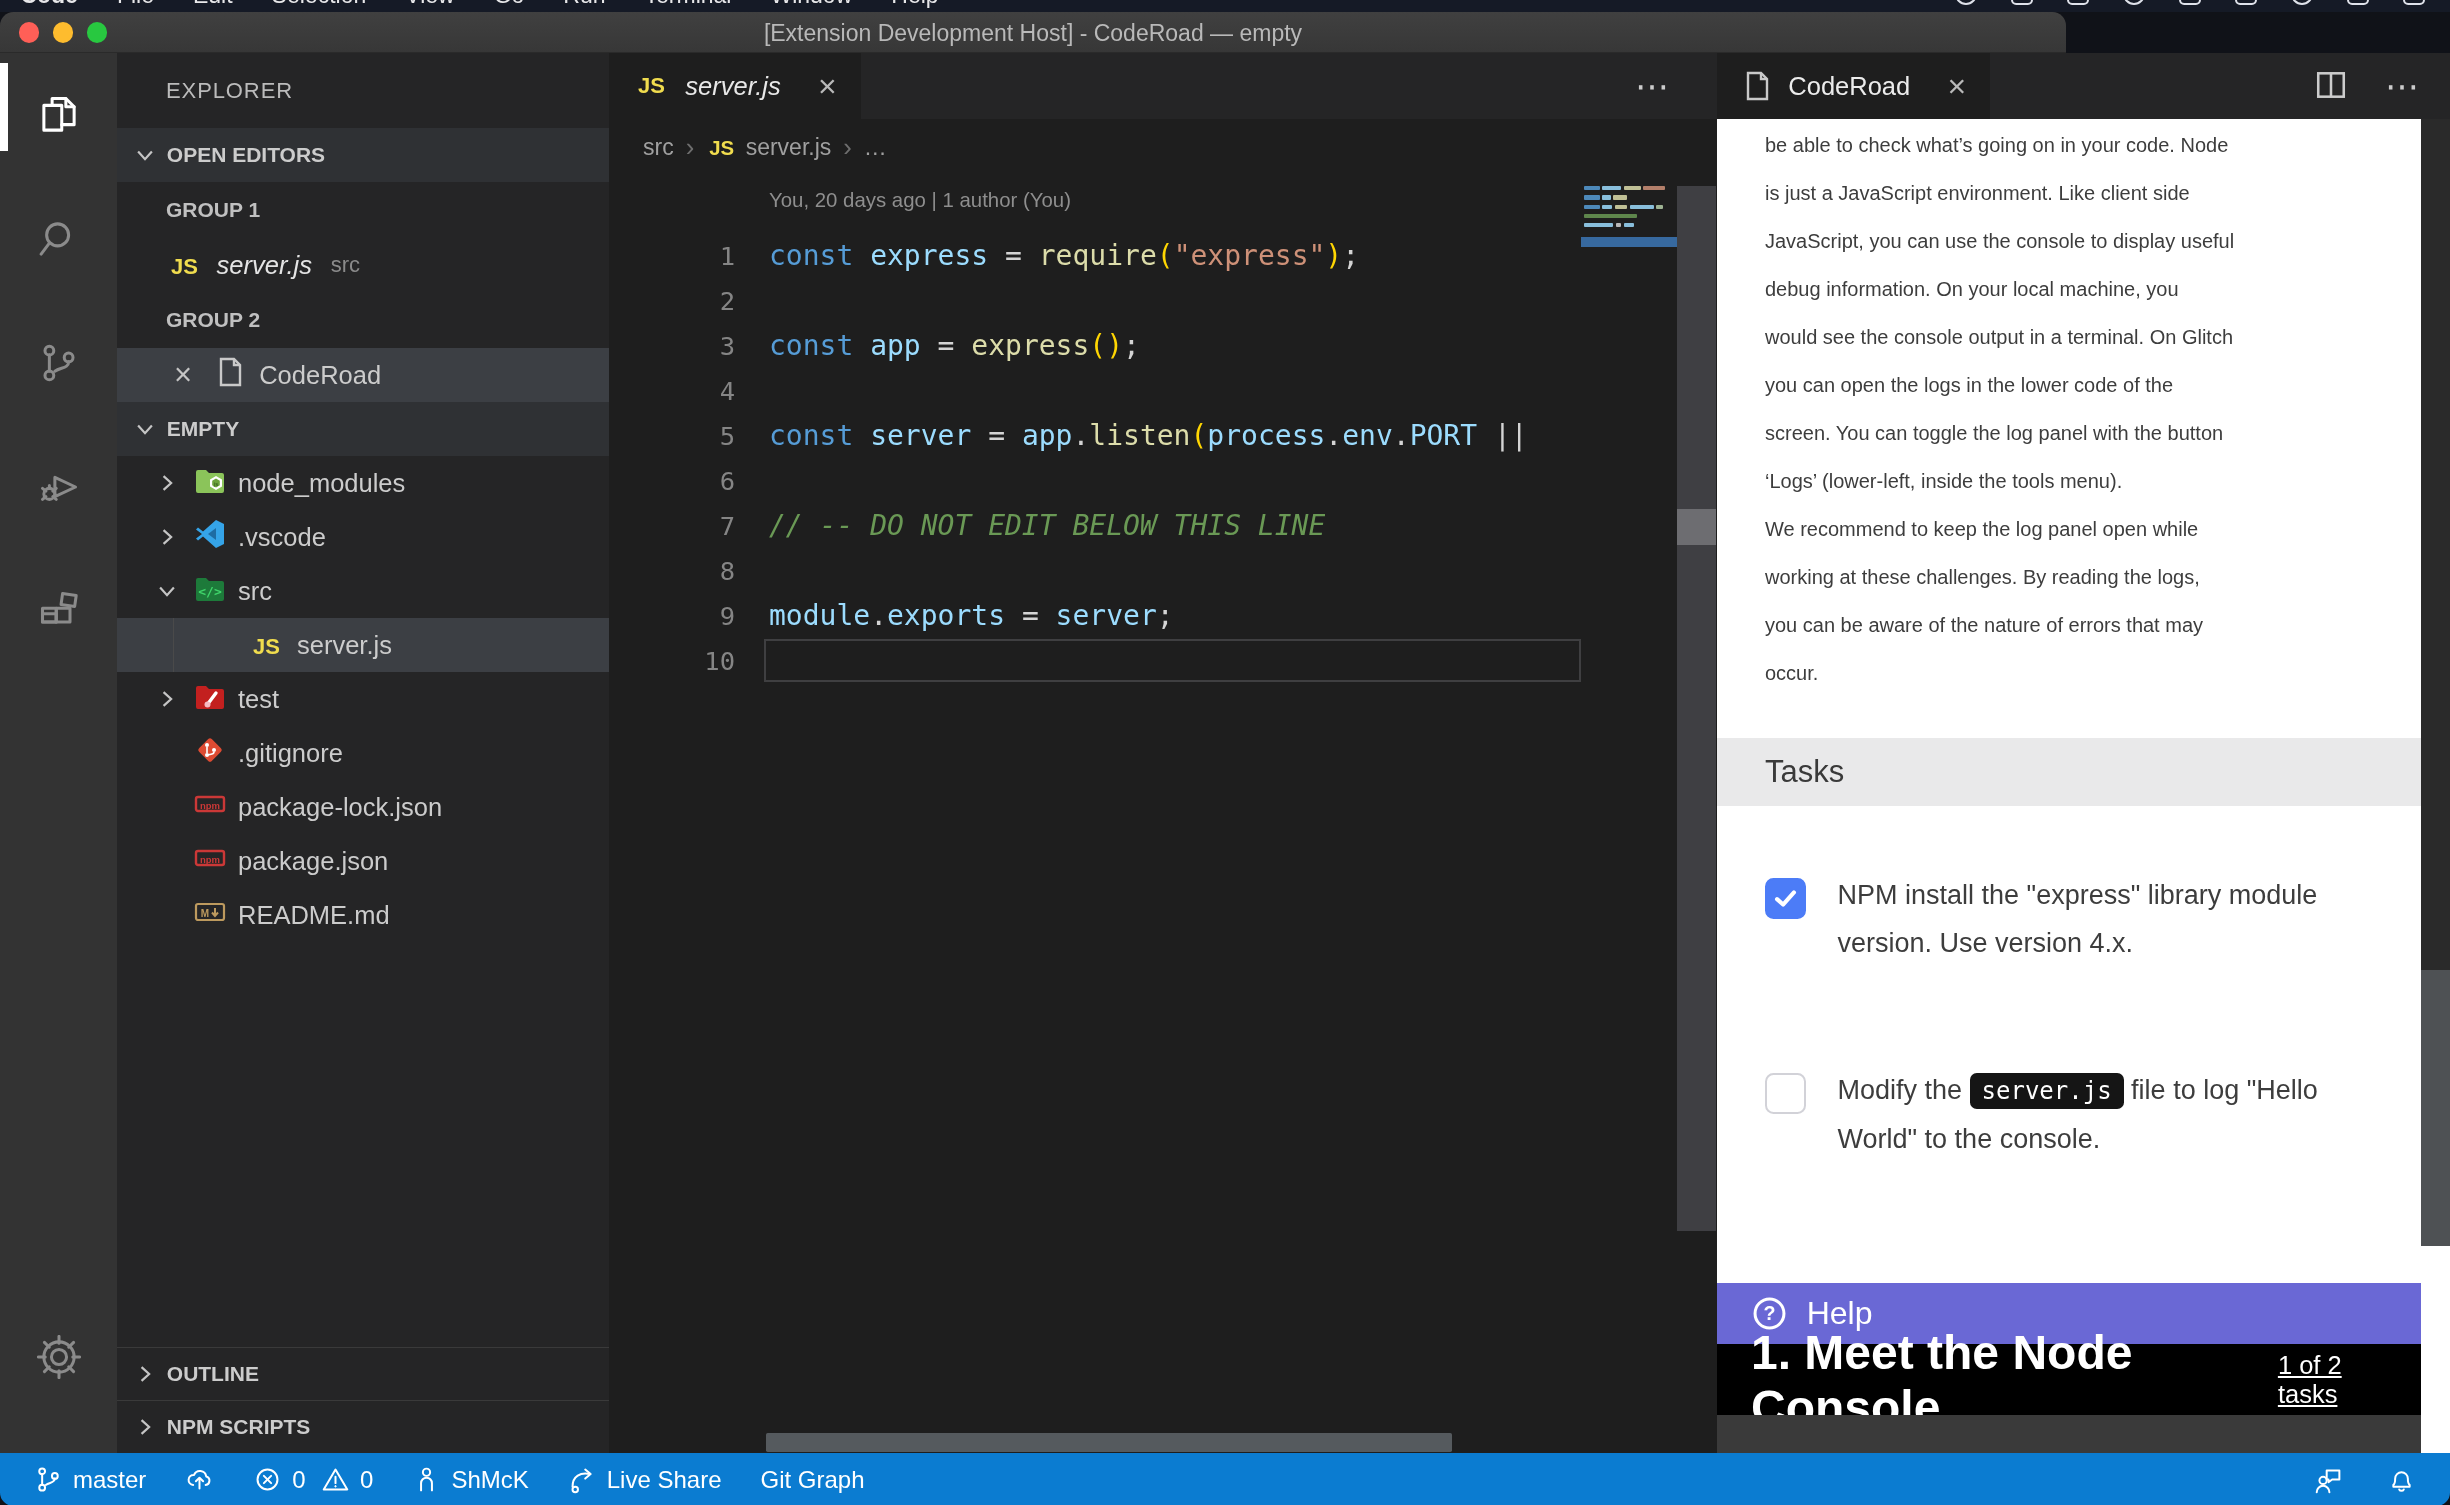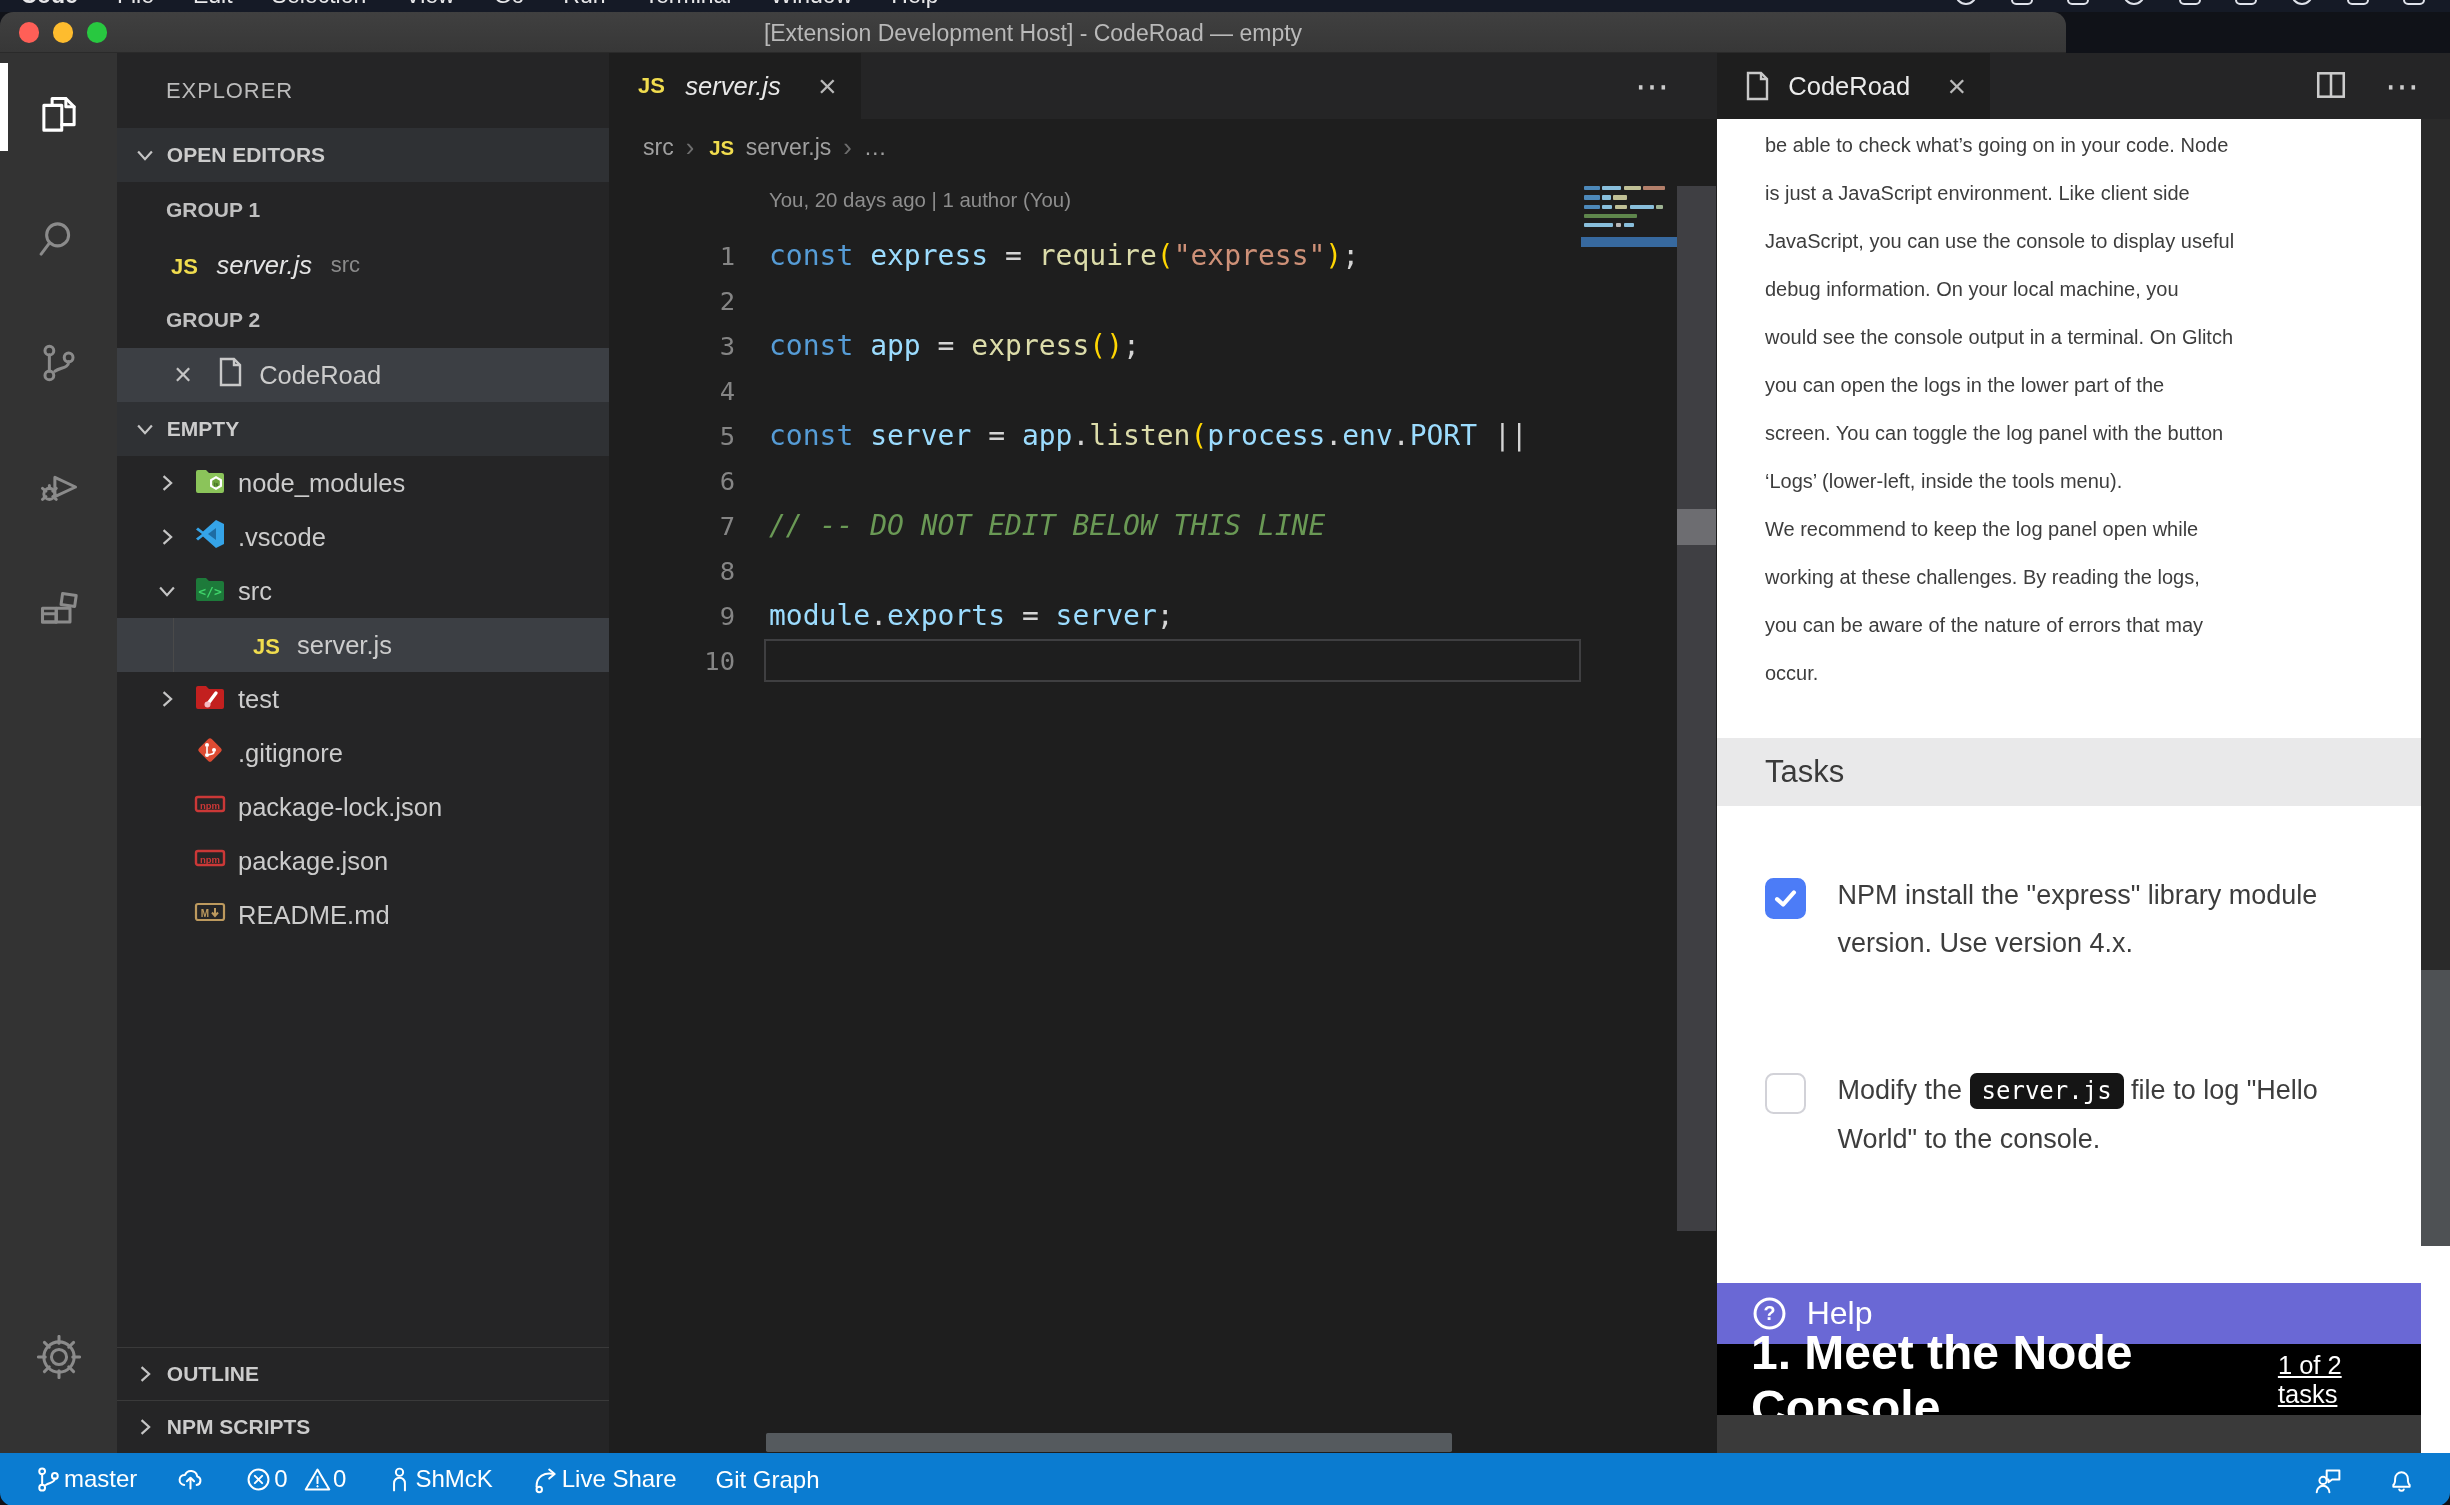--- a/index.html
+++ b/index.html
@@ -149,21 +149,21 @@
   #cr-footer .fprog { margin-left:auto; font-size:25.5px;text-decoration:underline; }
   #cr-strip { position:absolute; left:0; top:1296px; width:704px; height:38px; background:#3a3a3a; }
   #cr-scroll { position:absolute; left:704px; top:66px; width:30px; height:1334px; background:#2a2a2a; }
   #cr-scroll .track-white { position:absolute; left:0; top:1127px; width:30px; height:207px; background:#ffffff; }
   #cr-scroll .thumb { position:absolute; left:0; top:851px; width:30px; height:276px; background:#4e5154; }
 
   
   #statusbar { position:absolute; left:0; top:1453px; width:2450px; height:53px; background:#0b7cd1;
                color:#ffffff; display:flex; align-items:center; padding:0 34px;
                border-radius:0 0 13.6px 13.6px; font-size:24px; }
-  .sb-item { display:flex; align-items:flex-start; gap:1px; margin-right:39px; cursor:pointer; }
+  .sb-item { display:flex; align-items:center; gap:10px; margin-right:39px; cursor:pointer; }
   .sb-item svg { width:29px; height:29px; }
   #sb-right { margin-left:auto; display:flex; align-items:center; }
   #sb-right .sb-item { margin-right:0; margin-left:44px; }
 </style>
 </head>
 <body>
 
 <div class="window">
 
   <div id="menubar">
@@ -518,21 +518,21 @@
           <span class="ellipsis">⋯</span>
         </div>
       </div>
       <div id="webview">
         <div id="cr-lines">
             <div class="cr-line">be able to check what’s going on in your code. Node</div>
             <div class="cr-line">is just a JavaScript environment. Like client side</div>
             <div class="cr-line">JavaScript, you can use the console to display useful</div>
             <div class="cr-line">debug information. On your local machine, you</div>
             <div class="cr-line">would see the console output in a terminal. On Glitch</div>
-            <div class="cr-line">you can open the logs in the lower part of the</div>
+            <div class="cr-line">you can open the logs in the lower code of the</div>
             <div class="cr-line">screen. You can toggle the log panel with the button</div>
             <div class="cr-line">‘Logs’ (lower-left, inside the tools menu).</div>
             <div class="cr-line">We recommend to keep the log panel open while</div>
             <div class="cr-line">working at these challenges. By reading the logs,</div>
             <div class="cr-line">you can be aware of the nature of errors that may</div>
             <div class="cr-line">occur.</div>
           </div>
         <div id="tasks-band">
           <span>Tasks</span>
         </div>

